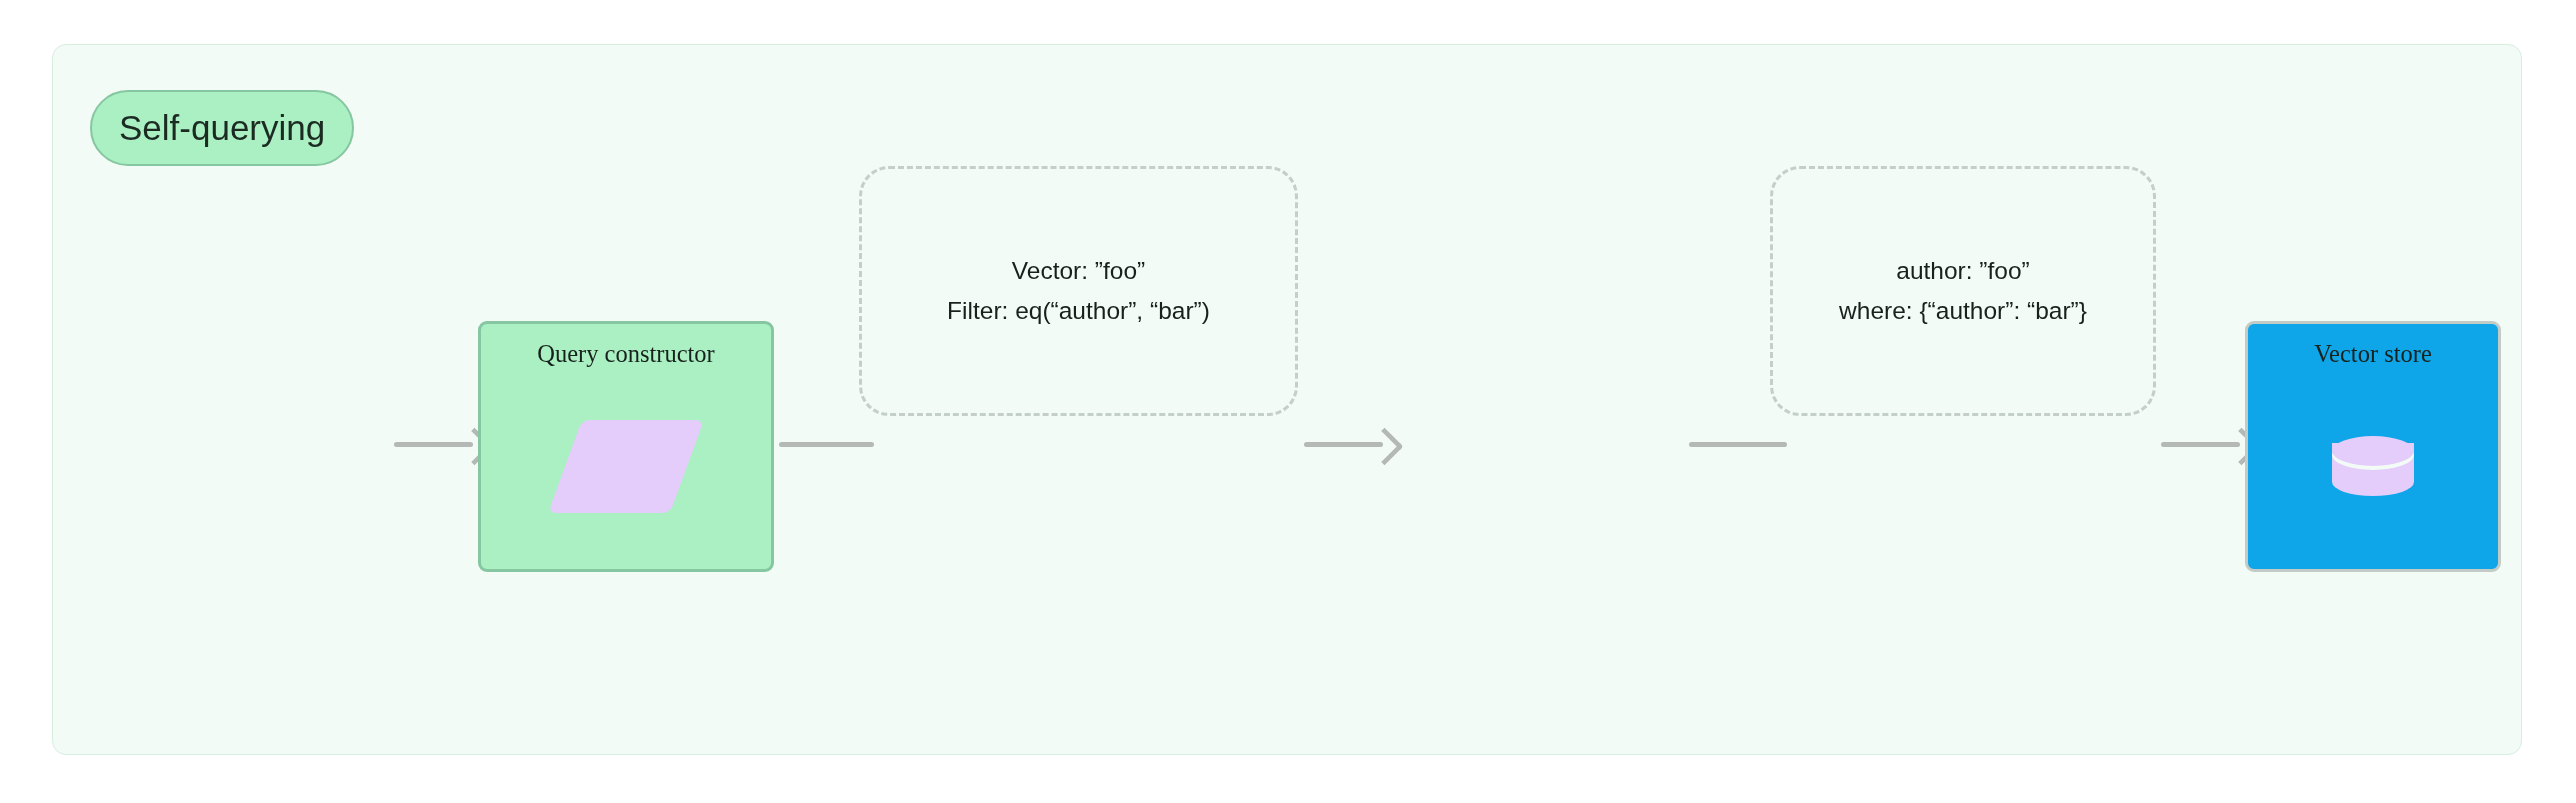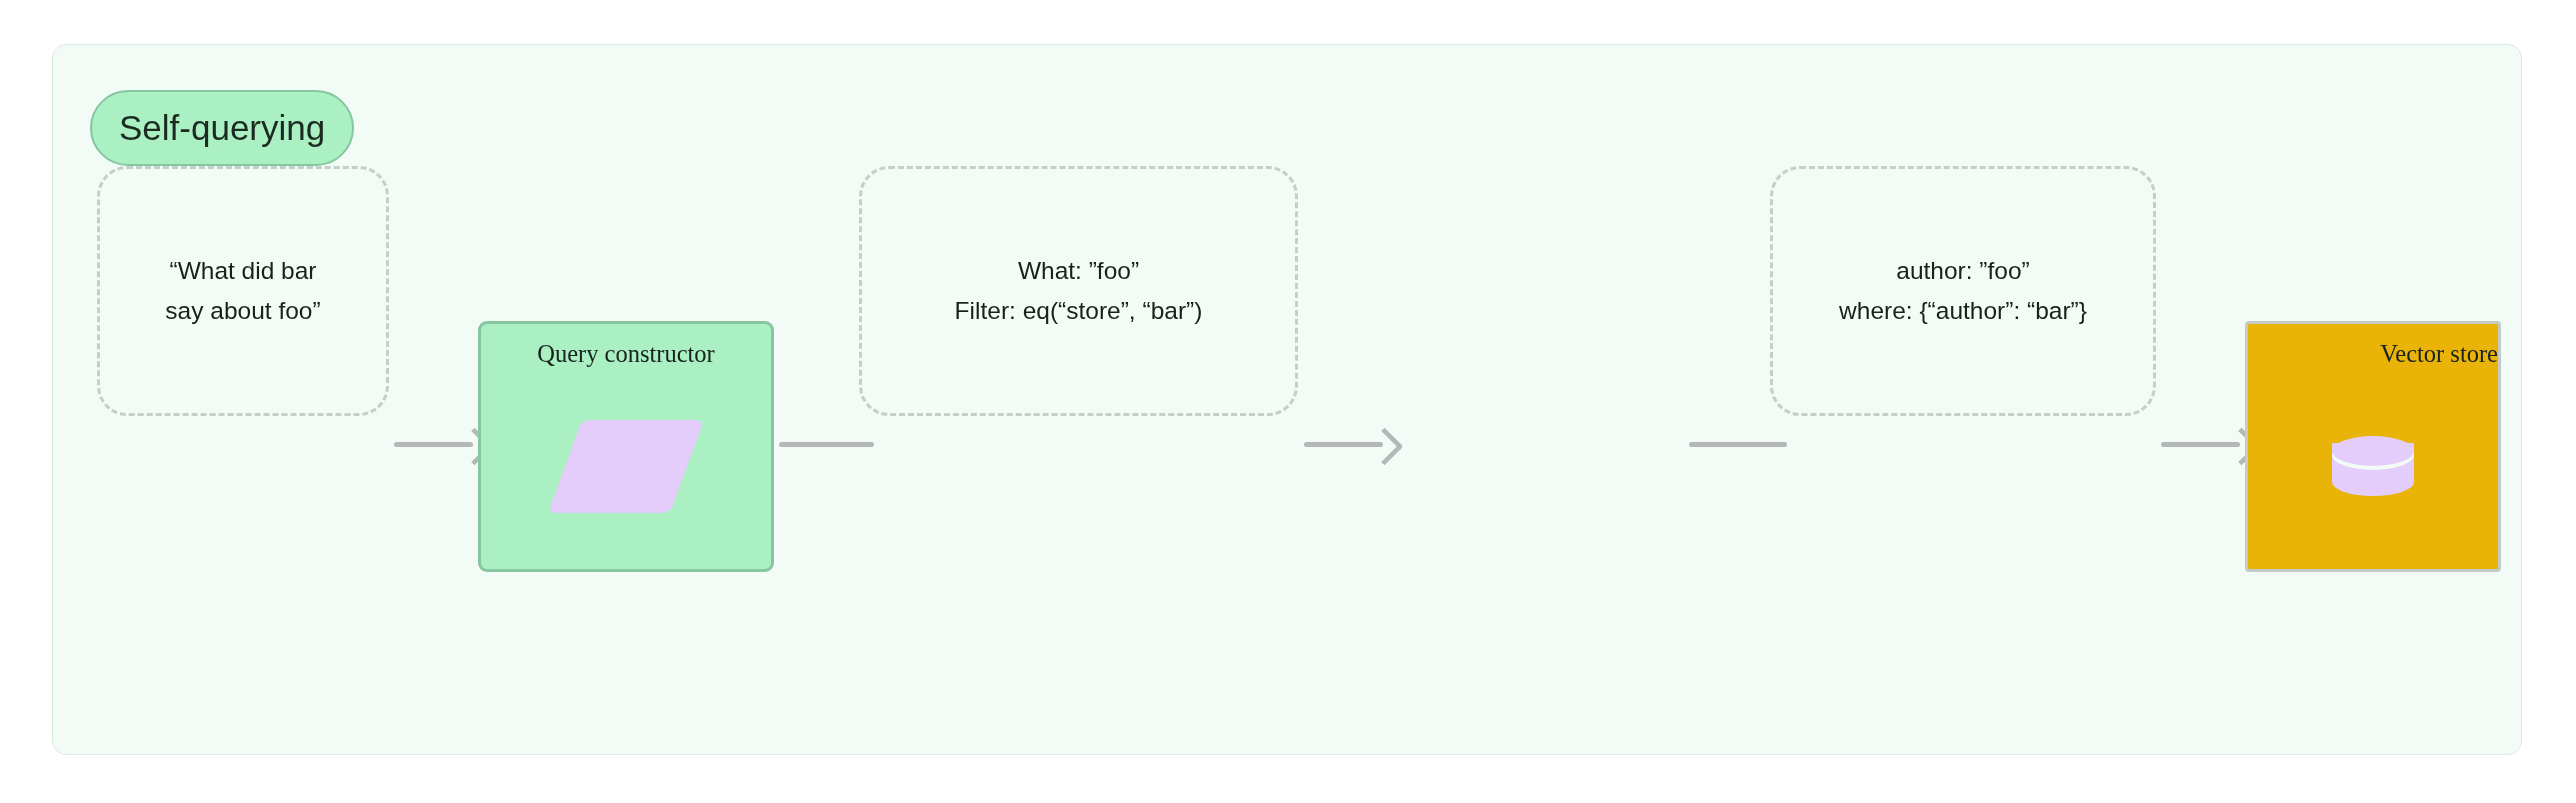--- a/index.html
+++ b/index.html
@@ -94,26 +94,26 @@
     align-items: center;
   }
   .node-green .node-label {
     font-size: 24.5px;
     color: #18221c;
     white-space: nowrap;
   }
 
   
   .node-plain {
-    background: #eab308;
+    background: #0ea5e9;
     border: 3.2px solid #c3cbc6;
-    border-radius: 4px;
+    border-radius: 9px;
     display: flex;
     flex-direction: column;
-    align-items: flex-end;
+    align-items: center;
   }
   .node-plain .node-label {
     font-size: 24.5px;
     color: #18221c;
     white-space: nowrap;
   }
 
   
   .label-top {
     margin-top: 15.5px;
@@ -197,40 +197,36 @@
 <body>
 
 <div id="diagram-root">
 
   <div class="subgraph">
 
     <div class="subgraph-title">Self-querying</div>
 
     <div class="flow">
 
-      <div class="node node-dashed" style="left:44px; top:121px; width:292px; height:250px;">
-        <div class="line">“What did bar</div>
-        <div class="line">say about foo”</div>
-      </div>
 
       <div class="edge" style="left:341px; top:397px; width:79px;"></div>
       <div class="arrowhead" style="left:408px; top:388px;"></div>
 
       <div class="node node-green" style="left:425px; top:276px; width:296px; height:251px;">
         <div class="node-label label-top">Query constructor</div>
         <div class="glyph-wrap">
           <div class="parallelogram"></div>
         </div>
       </div>
 
       <div class="edge" style="left:726px; top:397px; width:95px;"></div>
 
       <div class="node node-dashed" style="left:806px; top:121px; width:439px; height:250px;">
-        <div class="line">What: ”foo”</div>
-        <div class="line">Filter: eq(“store”, “bar”)</div>
+        <div class="line">Vector: ”foo”</div>
+        <div class="line">Filter: eq(“author”, “bar”)</div>
       </div>
 
       <div class="edge" style="left:1251px; top:397px; width:79px;"></div>
       <div class="arrowhead" style="left:1318px; top:388px;"></div>
 
 
       <div class="edge" style="left:1636px; top:397px; width:98px;"></div>
 
       <div class="node node-dashed" style="left:1717px; top:121px; width:386px; height:250px;">
         <div class="line">author: ”foo”</div>

